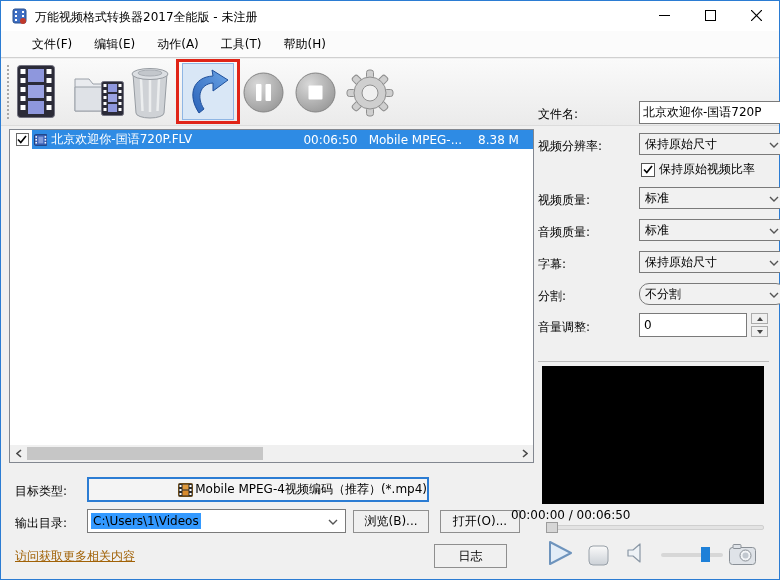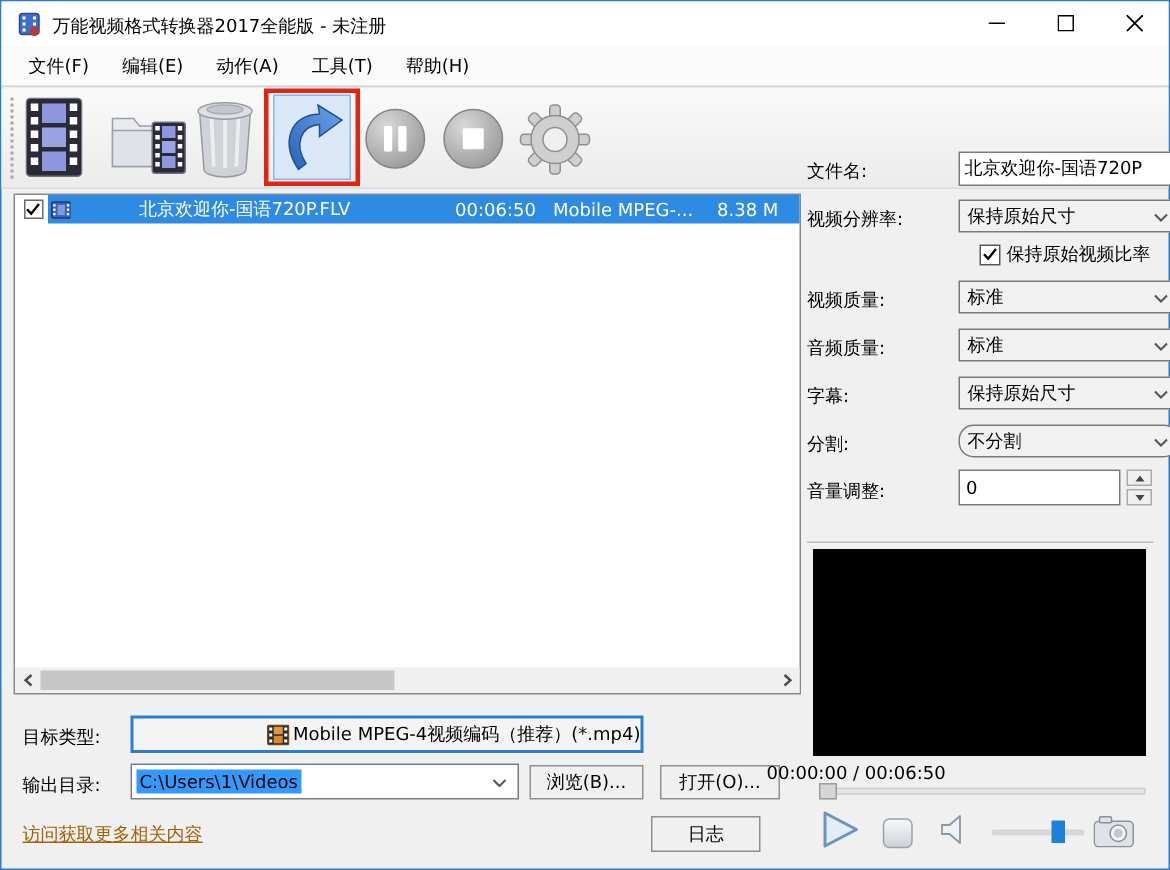--- a/index.html
+++ b/index.html
@@ -8,21 +8,21 @@
   .window { position:absolute; inset:0; width:780px; height:580px; border:1px solid #2b7cd3; background:#f0f0f0; }
 
   
   .titlebar { position:absolute; top:0; left:0; right:0; height:30px; background:#fff; }
   .app-icon { position:absolute; left:11px; top:7px; width:16px; height:16px; }
   .title-text { position:absolute; left:34px; top:8px; font-size:12px; white-space:nowrap; }
   .win-btn { position:absolute; top:0; width:46px; height:29px; display:flex; align-items:center; justify-content:center; }
   .btn-min { right:92px; } .btn-max { right:46px; } .btn-close { right:0; }
 
   
-  .menubar { position:absolute; top:30px; left:0; right:0; height:27px; background:#fbfbfb; border-bottom:1px solid #d0d0d0; display:flex; align-items:center; padding-left:16px; gap:18px; }
+  .menubar { position:absolute; top:30px; left:0; right:0; height:27px; background:#fbfbfb; border-bottom:1px solid #d0d0d0; display:flex; align-items:center; padding-left:29px; gap:18px; }
   .menu-item { white-space:nowrap; padding:2px 2px; }
 
   
   .toolbar { position:absolute; top:58px; left:0; right:0; height:67px; background:linear-gradient(#fafafa,#ebebeb); border-bottom:1px solid #dcdcdc; }
   .gripper { position:absolute; left:6px; top:6px; bottom:6px; width:3px; border-left:2px dotted #a8a8a8; }
   .tool { position:absolute; }
   .convert-btn { position:absolute; left:181px; top:4px; width:52px; height:57px; background:#d9e7f6; border:1px solid #8fb6e4; display:flex; align-items:center; justify-content:center; }
   .red-box { position:absolute; left:175px; top:0px; width:64px; height:65px; border:3px solid #e02417; pointer-events:none; }
 
   
@@ -30,21 +30,21 @@
   .fl-header { display:flex; height:20px; border-bottom:1px solid #f0f0f0; background:#fff; }
   .fl-h { display:flex; align-items:center; border-right:1px solid #e4e4e4; font-size:12px; }
   .h-name { width:277px; padding-left:6px; }
   .h-len  { width:75px;  justify-content:center; }
   .h-type { width:100px; justify-content:center; }
   .h-size { width:71px;  justify-content:center; }
   .fl-row { position:relative; height:19px; display:flex; align-items:center; }
   .row-hl { position:absolute; left:22px; right:0; top:0; bottom:0; background:#2e8be4; }
   .cbx { position:relative; z-index:2; width:13px; height:13px; background:#fff; border:1px solid #6a6a6a; margin-left:6px; display:flex; align-items:center; justify-content:center; }
   .row-icon { position:relative; z-index:2; margin-left:5px; }
-  .cell { position:relative; z-index:2; color:#fff; font-size:12px; white-space:nowrap; overflow:hidden;text-align:center; }
+  .cell { position:relative; z-index:2; color:#fff; font-size:12px; white-space:nowrap; overflow:hidden; }
   .c-name { width:230px; margin-left:4px; }
   .c-len  { width:75px; text-align:center; margin-left:19px; }
   .c-type { width:100px; text-align:center; }
   .c-size { width:71px; text-align:center; }
   .fl-scroll { position:absolute; left:0; right:0; bottom:0; height:17px; background:#f0f0f0; display:flex; align-items:center; }
   .sc-arrow { width:17px; height:17px; display:flex; align-items:center; justify-content:center; }
   .sc-thumb { position:absolute; left:17px; width:236px; top:2px; height:13px; background:#c6c6c6; }
   .sc-right { position:absolute; right:0; }
 
   
@@ -58,21 +58,21 @@
   .btn-open { left:439px; top:509px; width:80px; }
   .btn-log { left:433px; top:543px; width:73px; height:24px; }
   .more-link { position:absolute; left:14px; top:547px; text-decoration:underline; color:#a16207; }
 
   
   .r-label { position:absolute; left:537px; font-size:12px; white-space:nowrap; }
   .r-ctrl { position:absolute; left:638px; width:147px; height:22px; }
   .t-input { background:#fff; border:1px solid #7a7a7a; display:flex; align-items:center; padding:0 3px; white-space:nowrap; overflow:hidden; }
   .select { background:#f1f1f1; border:1px solid #7a7a7a; display:flex; align-items:center; padding:0 5px; }
   .select .chev { position:absolute; right:6px; top:8px; }
-  .chkrow { position:absolute; left:640px; top:160px; display:flex; align-items:center; gap:4px;margin-left:12px; }
+  .chkrow { position:absolute; left:640px; top:160px; display:flex; align-items:center; gap:4px; }
   .chk { width:14px; height:14px; background:#fff; border:1px solid #555; display:flex; align-items:center; justify-content:center; }
   .spin-input { position:absolute; left:638px; top:312px; width:108px; height:24px; background:#fff; border:1px solid #7a7a7a; display:flex; align-items:center; padding:0 4px; }
   .spin-btns { position:absolute; left:750px; top:312px; width:17px; height:24px; display:flex; flex-direction:column; gap:2px; }
   .spin-b { flex:1; background:#f0f0f0; border:1px solid #ababab; display:flex; align-items:center; justify-content:center; }
   .tri-up { width:0; height:0; border-left:3px solid transparent; border-right:3px solid transparent; border-bottom:4px solid #444; }
   .tri-dn { width:0; height:0; border-left:3px solid transparent; border-right:3px solid transparent; border-top:4px solid #444; }
 
   
   .preview-line { position:absolute; left:537px; top:360px; width:231px; height:1px; background:#bcbcbc; }
   .video-box { position:absolute; left:541px; top:365px; width:222px; height:138px; background:#000; }

